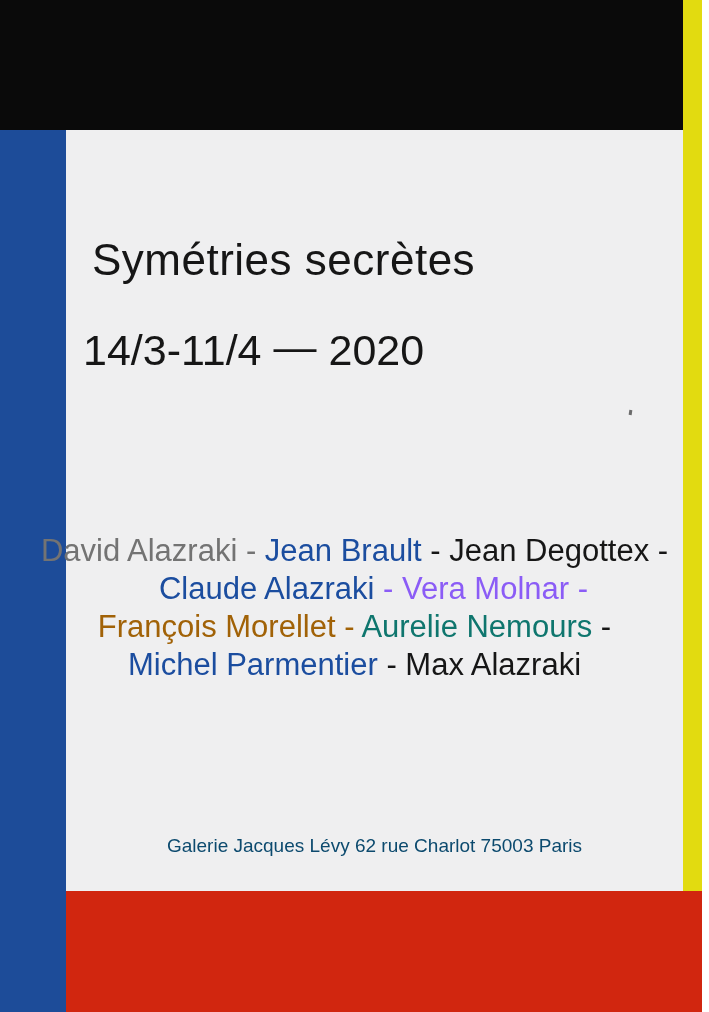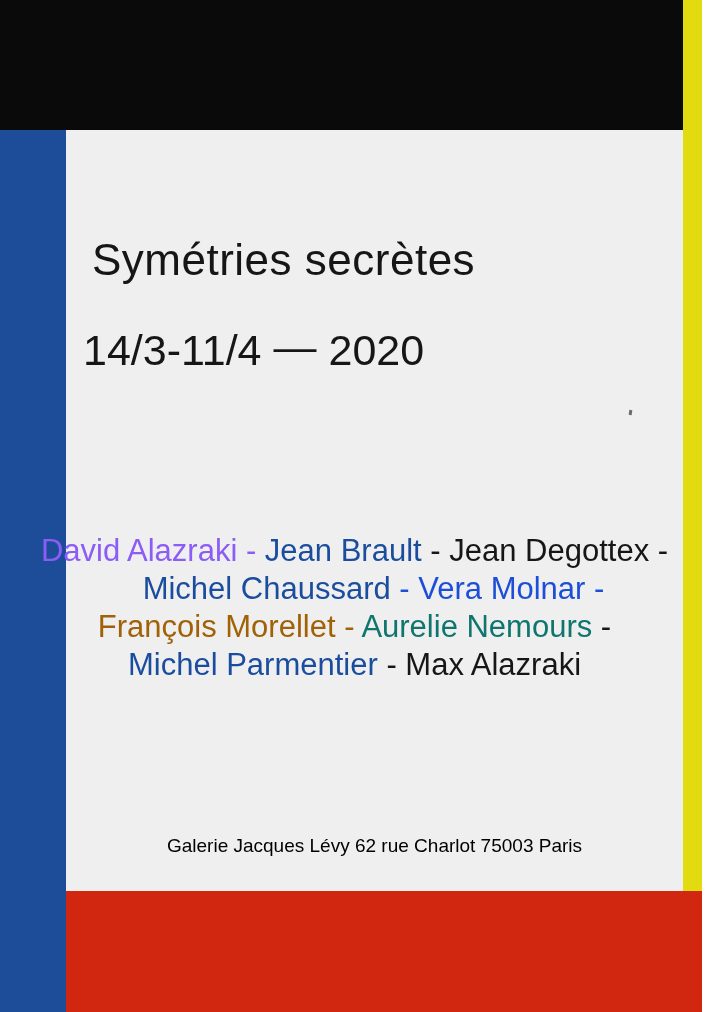--- a/index.html
+++ b/index.html
@@ -76,31 +76,31 @@
   <div class="block" id="block-red" style="background-color: rgb(209, 38, 15);"></div>
 
   <div class="title" style="color: rgb(22, 22, 22);">Symétries secrètes</div>
 
   <div class="dates" style="color: rgb(22, 22, 22);">
     <span>14/3-11/4</span><span class="sep">—</span><span>2020</span>
   </div>
 
   <div class="artists">
     <div class="line line1">
-      <span style="color: #8b5cf6; text-align: right;">David Alazraki - </span><span style="color: rgb(27, 77, 159);">Jean Brault</span><span style="color: rgb(22, 22, 22);"> - Jean Degottex -</span>
+      <span style="color: #737373; text-align: right;">David Alazraki - </span><span style="color: rgb(27, 77, 159);">Jean Brault</span><span style="color: rgb(22, 22, 22);"> - Jean Degottex -</span>
     </div>
     <div class="line line2">
-      <span style="color: rgb(27, 77, 159);">Michel Chaussard</span><span style="color: #1d4ed8;"> - Vera Molnar -</span>
+      <span style="color: rgb(27, 77, 159);">Claude Alazraki</span><span style="color: #8b5cf6;"> - Vera Molnar -</span>
     </div>
     <div class="line line3">
       <span style="color: #a16207;">François Morellet - </span><span style="color: #0f766e;">Aurelie Nemours</span><span style="color: rgb(22, 22, 22);"> -</span>
     </div>
     <div class="line line4">
       <span style="color: rgb(27, 77, 159);">Michel Parmentier</span><span style="color: rgb(22, 22, 22);"> - Max Alazraki</span>
     </div>
   </div>
 
-  <div class="footer" style="color: #000000;">
+  <div class="footer" style="color: #0c4a6e;">
     <div>Galerie Jacques Lévy 62 rue Charlot 75003 Paris</div>
   </div>
 
   <div class="speck"></div>
 </div>
 
 </body></html>

